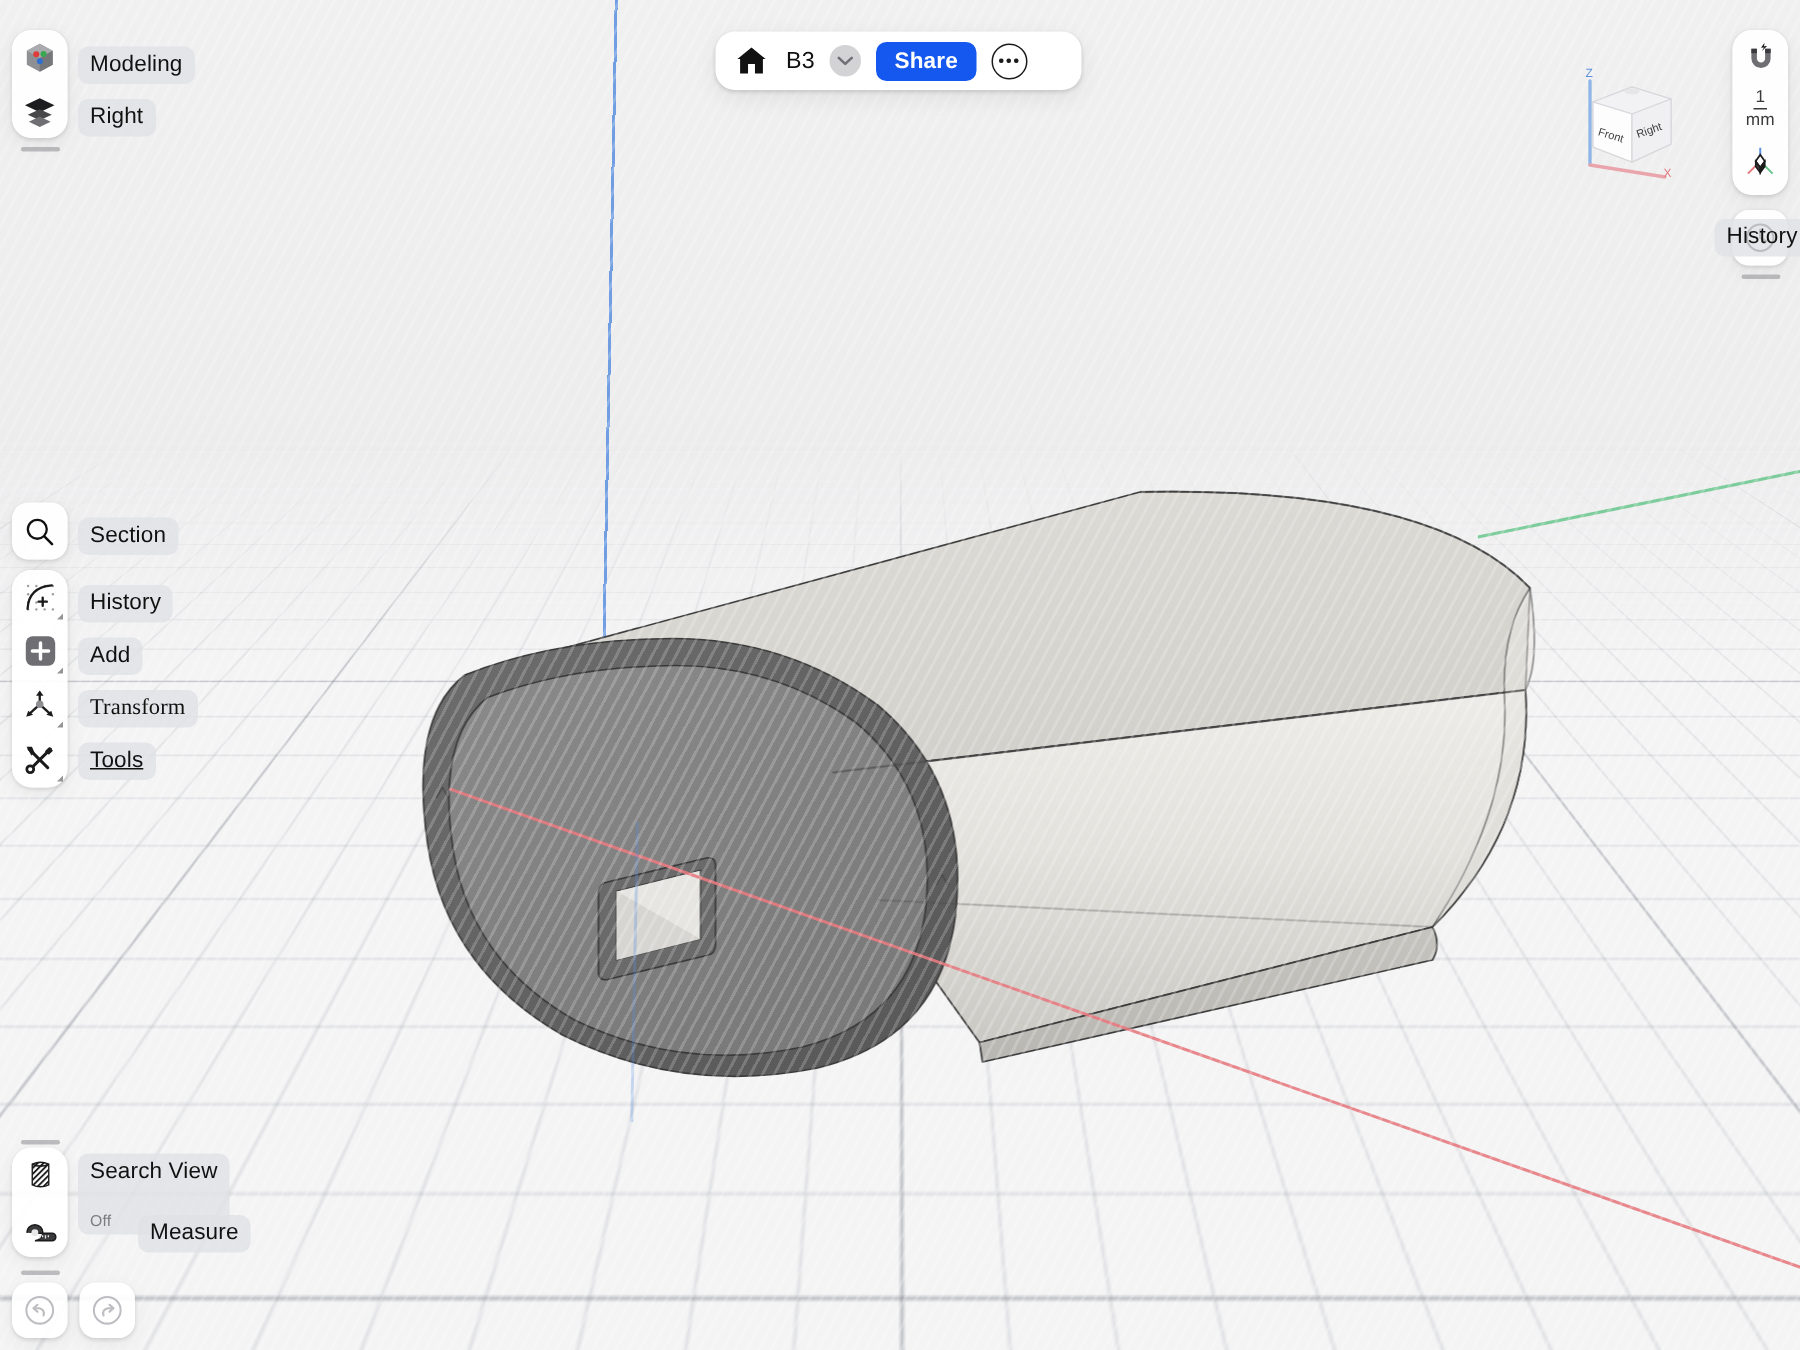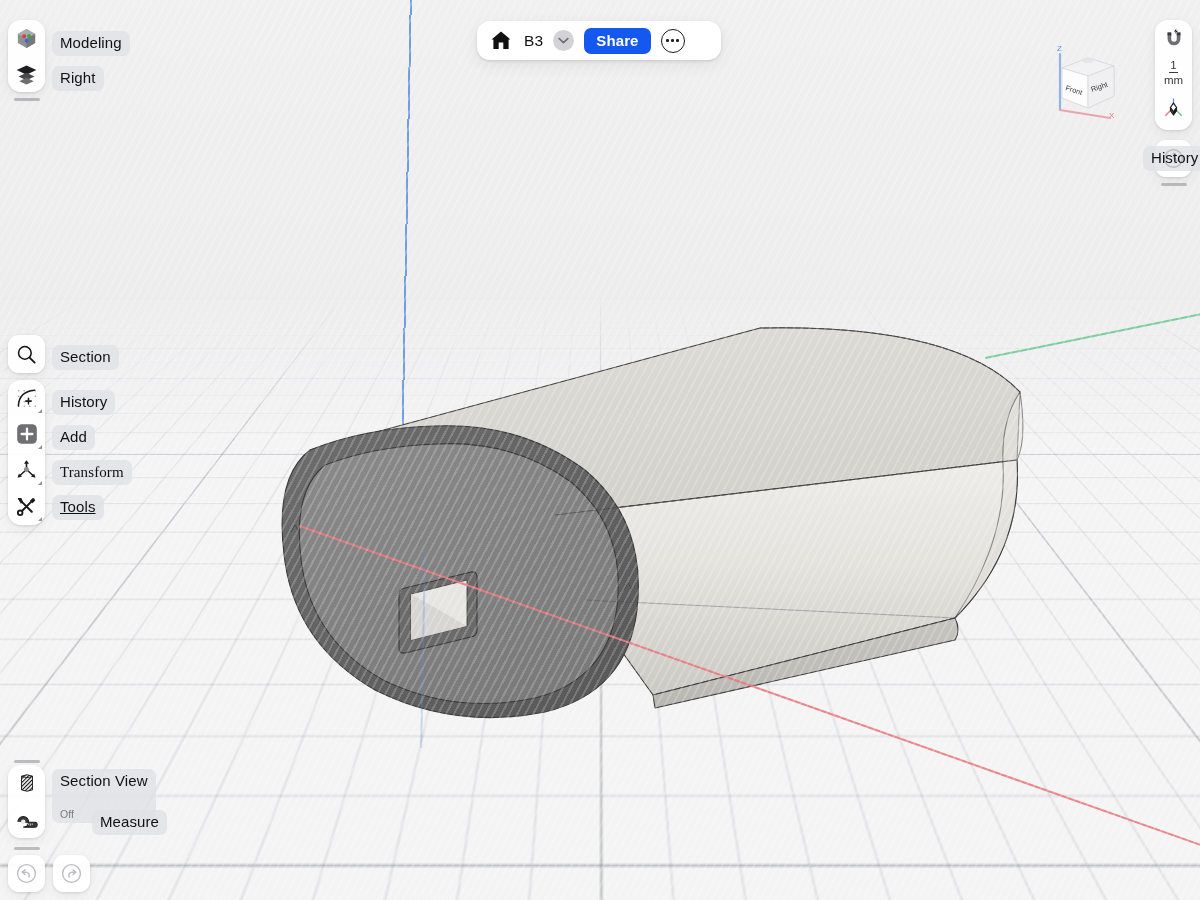--- a/index.html
+++ b/index.html
@@ -381,21 +381,21 @@
         <g stroke="#e9e9ea" stroke-width="0.9">
           <path d="M12 15.2 L12 17.4"></path>
             <path d="M14 15.2 L14 16.6"></path>
           <path d="M16 15.2 L16 17.4"></path>
             <path d="M18 15.2 L18 16.6"></path>
         </g>
       </svg>
     </div>
   </div>
   <div class="lbl" style="left:52px; top:769px; padding-bottom:3px;">
-    <span>Section View</span>
+    <span>Search View</span>
     <span class="sub">Off</span>
   </div>
   <div class="lbl" style="left:52px; top:810px;margin-left:40px;">Measure</div>
 
   <div class="grip" style="left:14px; top:847px;"></div>
   <div class="panel" style="left:8px; top:855px; width:37px; height:37px; border-radius:11px;">
     <div class="panel-btn" style="width:37px;height:37px">
       <svg width="23" height="23" viewBox="0 0 24 24">
         <circle cx="12" cy="12" r="9.3" fill="none" stroke="#bdbdc2" stroke-width="1.4"></circle>
         <path d="M14.6 15.6 Q 15.8 11.4 11.4 10.6 L8.2 10.6" fill="none" stroke="#bdbdc2" stroke-width="1.5" stroke-linecap="round"></path>

